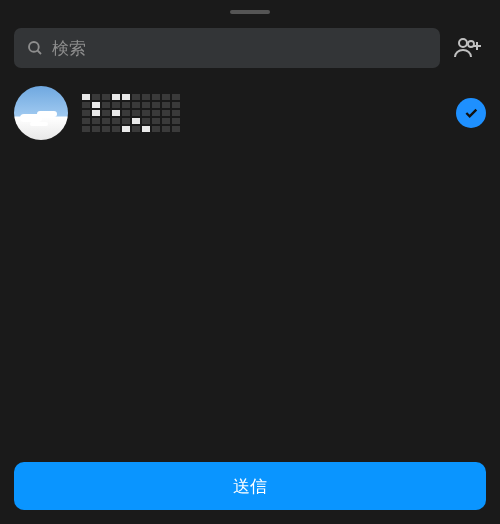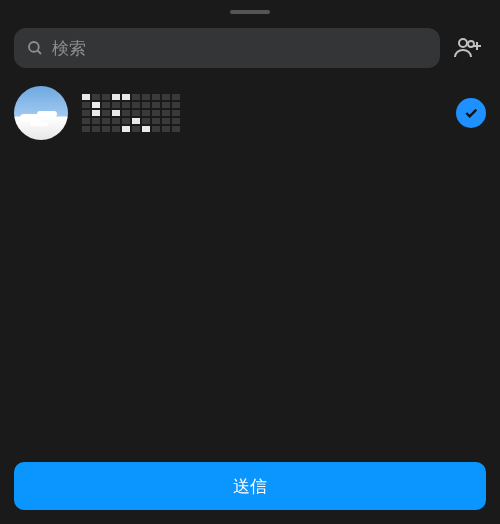--- a/index.html
+++ b/index.html
@@ -19,21 +19,21 @@
     }
     .search-row {
       display: flex;
       align-items: center;
       padding: 0 14px;
       gap: 10px;
     }
     .search-box {
       flex: 1;
       background: #333537;
-      border-radius: 12px;
+      border-radius: 7px;
       height: 40px;
       display: flex;
       align-items: center;
       padding: 0 12px;
       gap: 8px;
     }
     .search-box .ph {
       color: #8e8e8e;
       font-size: 17px;
     }

